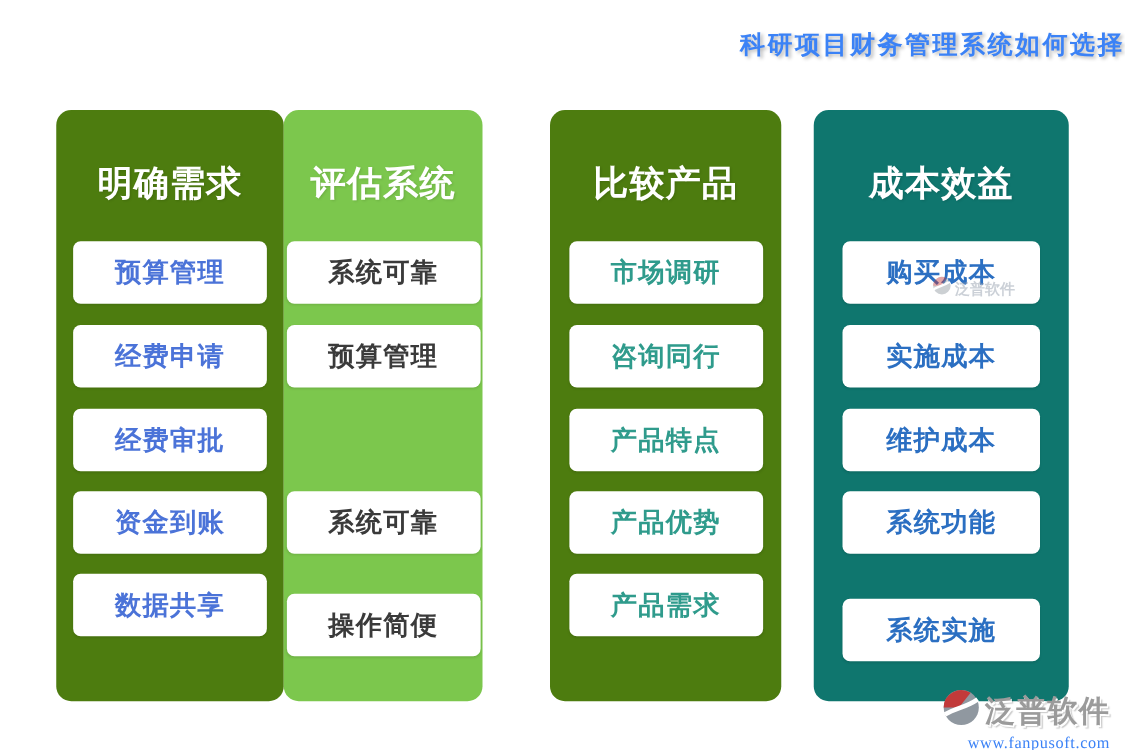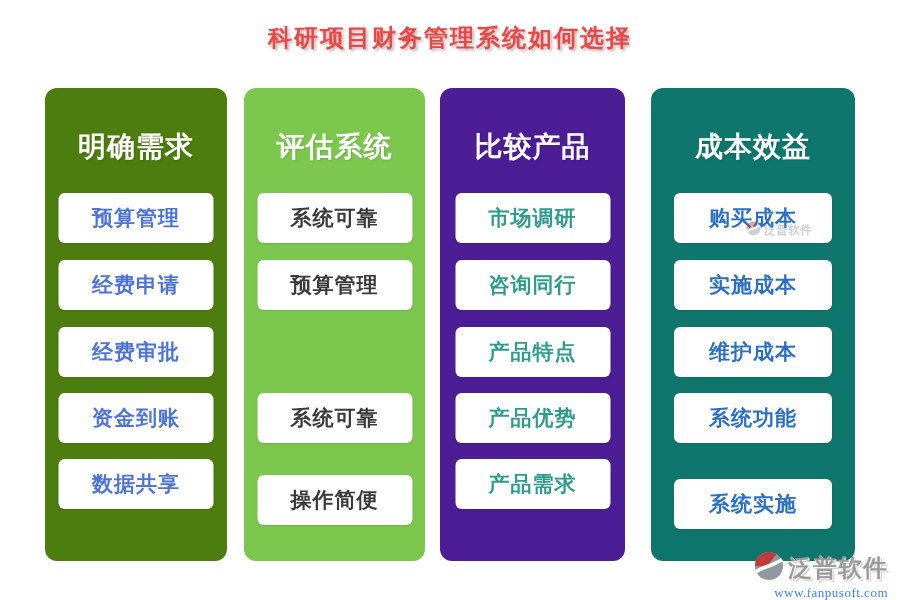--- a/index.html
+++ b/index.html
@@ -2,26 +2,26 @@
 <html><head>
 <meta charset="utf-8">
 <style>
   html,body{margin:0;padding:0;background:#ffffff;}
   .stage{
     position:relative; width:900px; height:600px; background:#ffffff;
     font-family:"Liberation Serif","DejaVu Serif",serif; overflow:hidden;
   }
   .title{
     position:absolute; top:22px; left:0; width:100%; margin:0;
-    text-align:center; font-size:24px; font-weight:bold; color:#ef4444;
+    text-align:right; font-size:20px; font-weight:bold; color:#3b82f6;
     letter-spacing:2px; text-shadow:2px 2px 3px rgba(0,0,0,0.28);
   }
   .column{ position:absolute; top:88px; height:473px; border-radius:12px; }
   .col-0{ left:45px;  width:182px; }
-  .col-1{ left:244px; width:181px; }
+  .col-1{ left:227px; width:159px; }
   .col-2{ left:440px; width:185px; }
   .col-3{ left:651px; width:204px; }
   .col-header{
     position:absolute; top:40px; left:0; width:100%;
     text-align:center; color:#ffffff; font-size:28px; font-weight:bold;
     letter-spacing:1px; text-shadow:1px 1px 2px rgba(0,0,0,0.12);
   }
   .card{
     position:absolute; left:50%; transform:translateX(-50%);
     width:155px; height:50px; background:#ffffff; border-radius:6px;
@@ -70,21 +70,21 @@
   </section>
 
   <section class="column col-1" style="background: rgb(124, 199, 77);">
     <div class="col-header">评估系统</div>
     <div class="card r0" style="color: rgb(58, 58, 58);">系统可靠</div>
     <div class="card r1" style="color: rgb(58, 58, 58);">预算管理</div>
     <div class="card r3" style="color: rgb(58, 58, 58);">系统可靠</div>
     <div class="card r4" style="color: rgb(58, 58, 58); margin-top: 16px;">操作简便</div>
   </section>
 
-  <section class="column col-2" style="background: #4c1d95;">
+  <section class="column col-2" style="background: #4d7c0f;">
     <div class="col-header">比较产品</div>
     <div class="card r0" style="color: rgb(47, 155, 140);">市场调研</div>
     <div class="card r1" style="color: rgb(47, 155, 140);">咨询同行</div>
     <div class="card r2" style="color: rgb(47, 155, 140);">产品特点</div>
     <div class="card r3" style="color: rgb(47, 155, 140);">产品优势</div>
     <div class="card r4" style="color: rgb(47, 155, 140);">产品需求</div>
   </section>
 
   <section class="column col-3" style="background: #0f766e;">
     <div class="col-header">成本效益</div>

